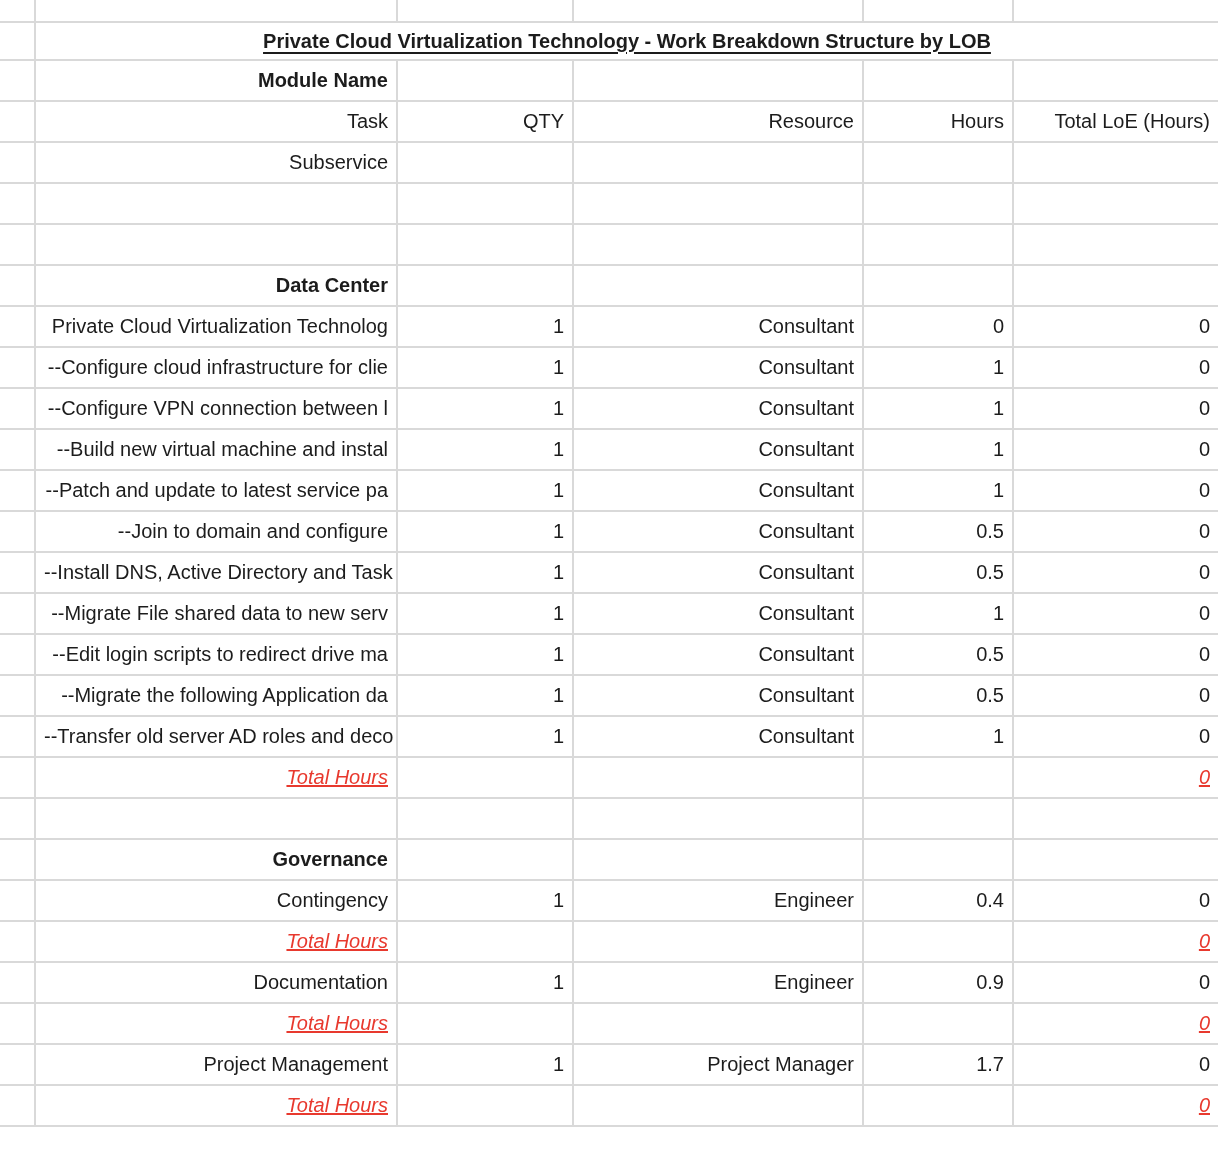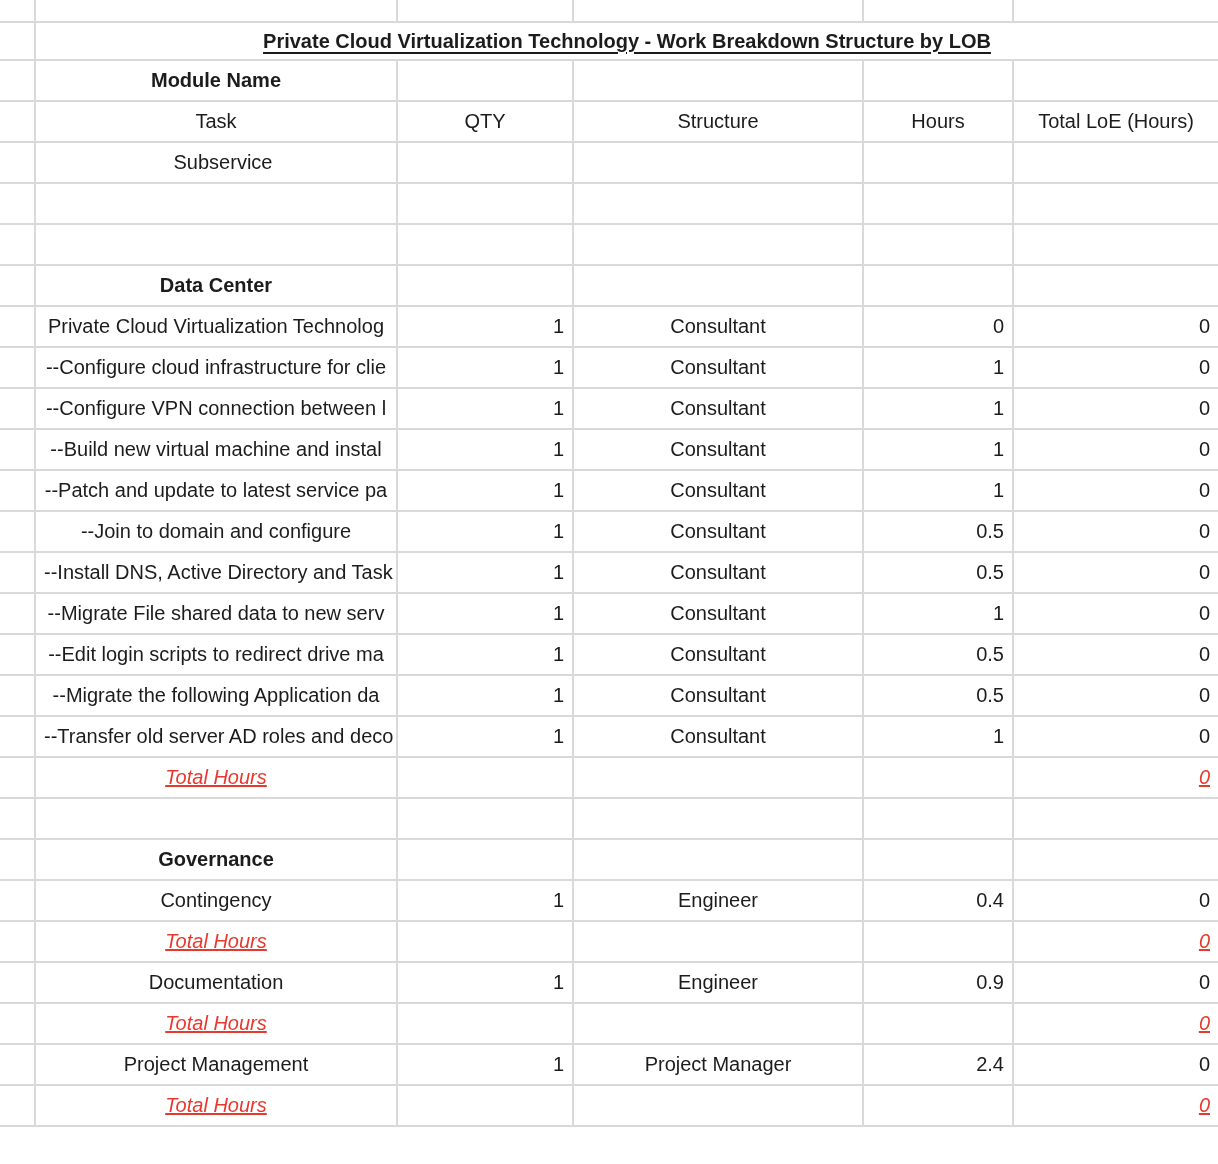--- a/index.html
+++ b/index.html
@@ -41,21 +41,21 @@
   
   td.title-cell{text-align:center;}
   .title-text{
     font-weight:700;
     text-decoration:underline;
     text-decoration-thickness:2px;
     text-underline-offset:4px;
   }
   
   td.num{text-align:right;}
-  td.txt{text-align:center;border-radius:8px;}
+  td.txt{text-align:right;border-radius:8px;}
   
   tr.bold .task-text{font-weight:700;}
   tr.indent .task-text{margin-left:14px;display:inline-block;}
   tr.total .task-text,
   tr.total .total-text{color:var(--red);font-style:italic;text-decoration:underline;}
   span{pointer-events:none;}
 </style>
 </head>
 <body>
 
@@ -87,21 +87,21 @@
           <td class="txt"><span class="task-text">Module Name</span></td>
           <td class="num"></td>
           <td class="txt"></td>
           <td class="num"></td>
           <td class="num"></td>
         </tr>
         <tr class="header">
           <td class="rowhead"></td>
           <td class="txt"><span class="task-text">Task</span></td>
           <td class="txt"><span class="qty-text">QTY</span></td>
-          <td class="txt"><span class="resource-text">Structure</span></td>
+          <td class="txt"><span class="resource-text">Resource</span></td>
           <td class="txt"><span class="hours-text">Hours</span></td>
           <td class="txt"><span class="total-text">Total LoE (Hours)</span></td>
         </tr>
         <tr class="indent">
           <td class="rowhead"></td>
           <td class="txt"><span class="task-text">Subservice</span></td>
           <td class="num"></td>
           <td class="txt"></td>
           <td class="num"></td>
           <td class="num"></td>
@@ -272,21 +272,21 @@
           <td class="num"></td>
           <td class="txt"></td>
           <td class="num"></td>
           <td class="num"><span class="total-text">0</span></td>
         </tr>
         <tr>
           <td class="rowhead"></td>
           <td class="txt"><span class="task-text">Project Management</span></td>
           <td class="num"><span class="qty-text">1</span></td>
           <td class="txt"><span class="resource-text">Project Manager</span></td>
-          <td class="num"><span class="hours-text">2.4</span></td>
+          <td class="num"><span class="hours-text">1.7</span></td>
           <td class="num"><span class="total-text">0</span></td>
         </tr>
         <tr class="total">
           <td class="rowhead"></td>
           <td class="txt"><span class="task-text">Total Hours</span></td>
           <td class="num"></td>
           <td class="txt"></td>
           <td class="num"></td>
           <td class="num"><span class="total-text">0</span></td>
         </tr>

